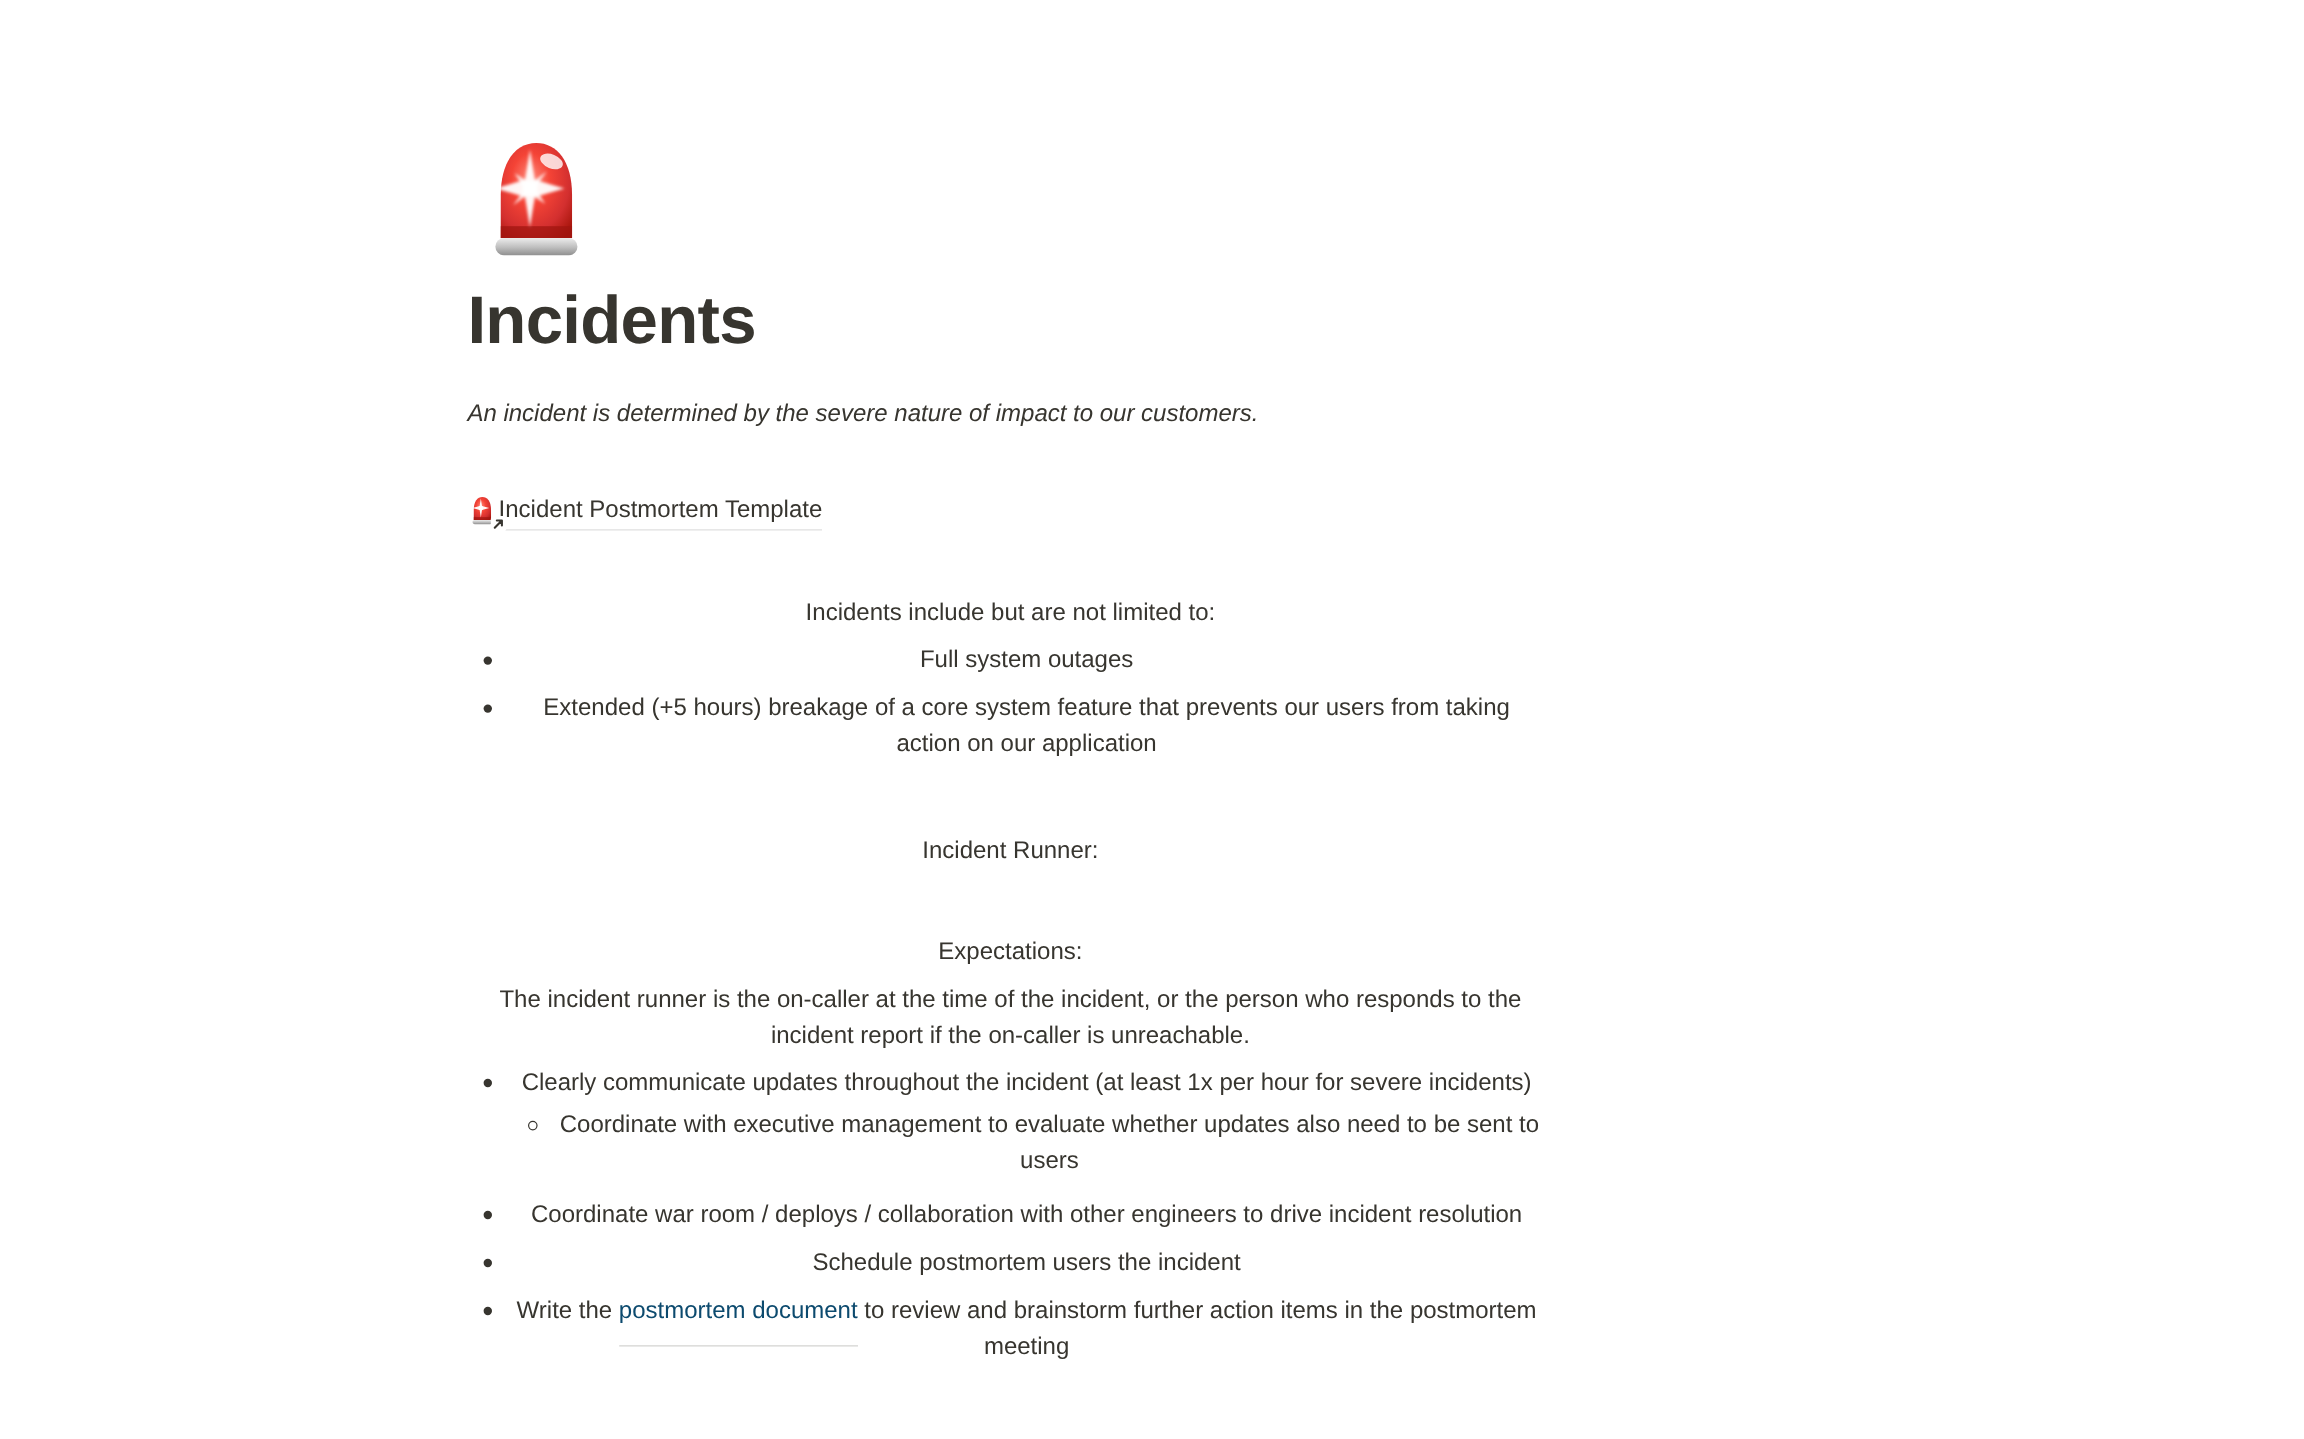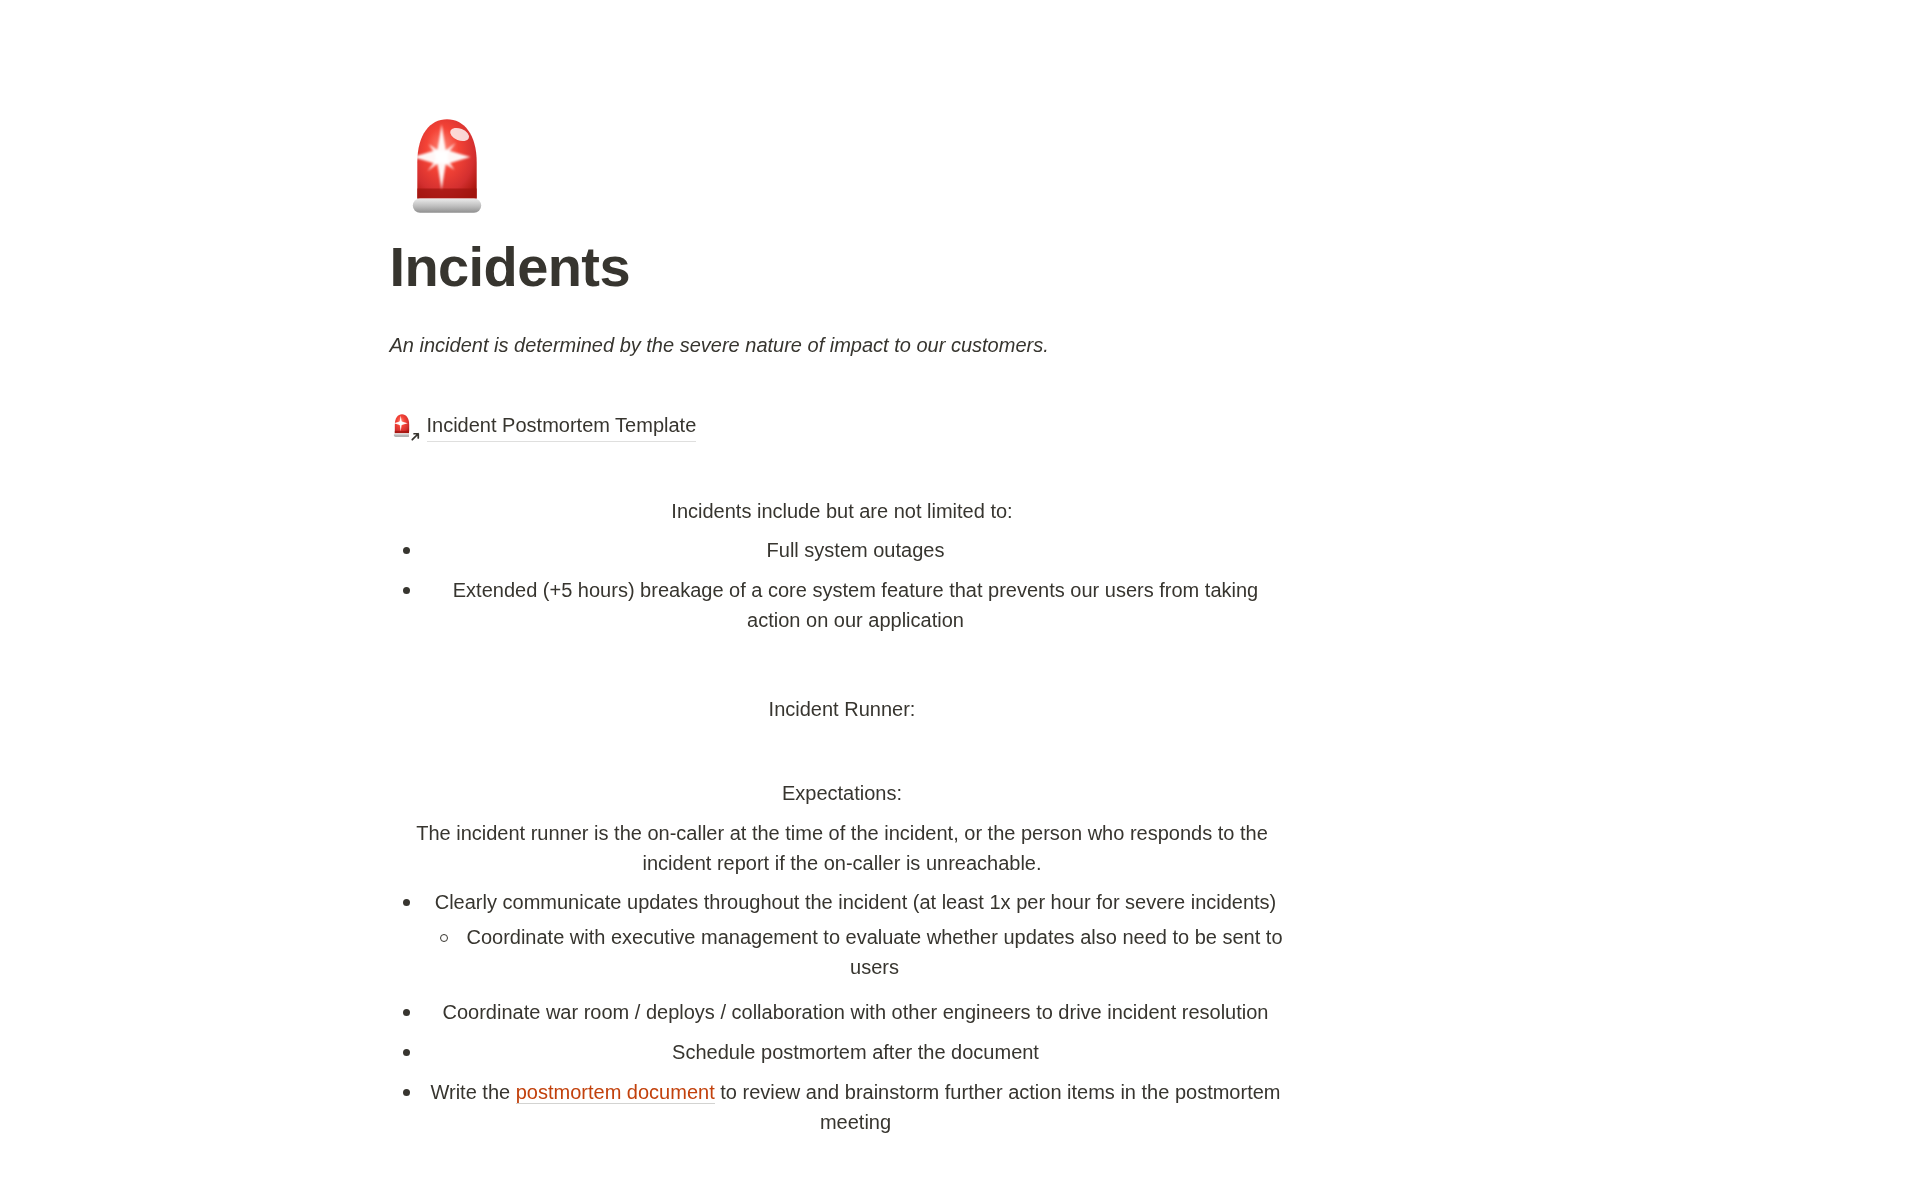--- a/index.html
+++ b/index.html
@@ -28,21 +28,20 @@
   .page-subtitle {
     margin-top: 32px;
     font-style: italic;
   }
 
   
   .link-row {
     margin-top: 50px;
     display: flex;
     align-items: center;
-    gap: 11px;
     cursor: pointer;
     width: fit-content;
   }
   .link-icon-wrap { position: relative; width: 26px; height: 28px; flex: none; }
   .link-arrow {
     position: absolute;
     right: -6px; bottom: -3px;
     width: 13px; height: 13px;
     background: #ffffff;
     border-radius: 3px;
@@ -74,23 +73,23 @@
   li.bullet li.bullet { padding-left: 38px; }
   li.bullet li.bullet::before {
     left: 14px;
     background: transparent;
     border: 1.5px solid #37352F;
     width: 6px; height: 6px;
   }
 
   
   .inline-link {
-    color: #c2410c;
+    color: #0c4a6e;
     border-bottom: 1.5px solid rgba(55,53,47,0.22);
-    padding-bottom: 0;
+    padding-bottom: 18px;
     cursor: pointer;
   }
 </style>
 </head>
 <body>
 
 <div class="canvas">
   <div class="page">
 
     <svg width="0" height="0" style="position:absolute" aria-hidden="true">
@@ -170,21 +169,21 @@
         <ul class="blist">
           <li class="bullet">
             <div class="li-text">Coordinate with executive management to evaluate whether updates also need to be sent to users</div>
           </li>
         </ul>
       </li>
       <li class="bullet">
         <div class="li-text">Coordinate war room / deploys / collaboration with other engineers to drive incident resolution</div>
       </li>
       <li class="bullet">
-        <div class="li-text">Schedule postmortem after the document</div>
+        <div class="li-text">Schedule postmortem users the incident</div>
       </li>
       <li class="bullet">
         <div class="li-text"><span>Write the </span><span class="inline-link">postmortem document</span><span> to review and brainstorm further action items in the postmortem meeting</span></div>
       </li>
     </ul>
 
   </div>
 </div>
 
 </body></html>

